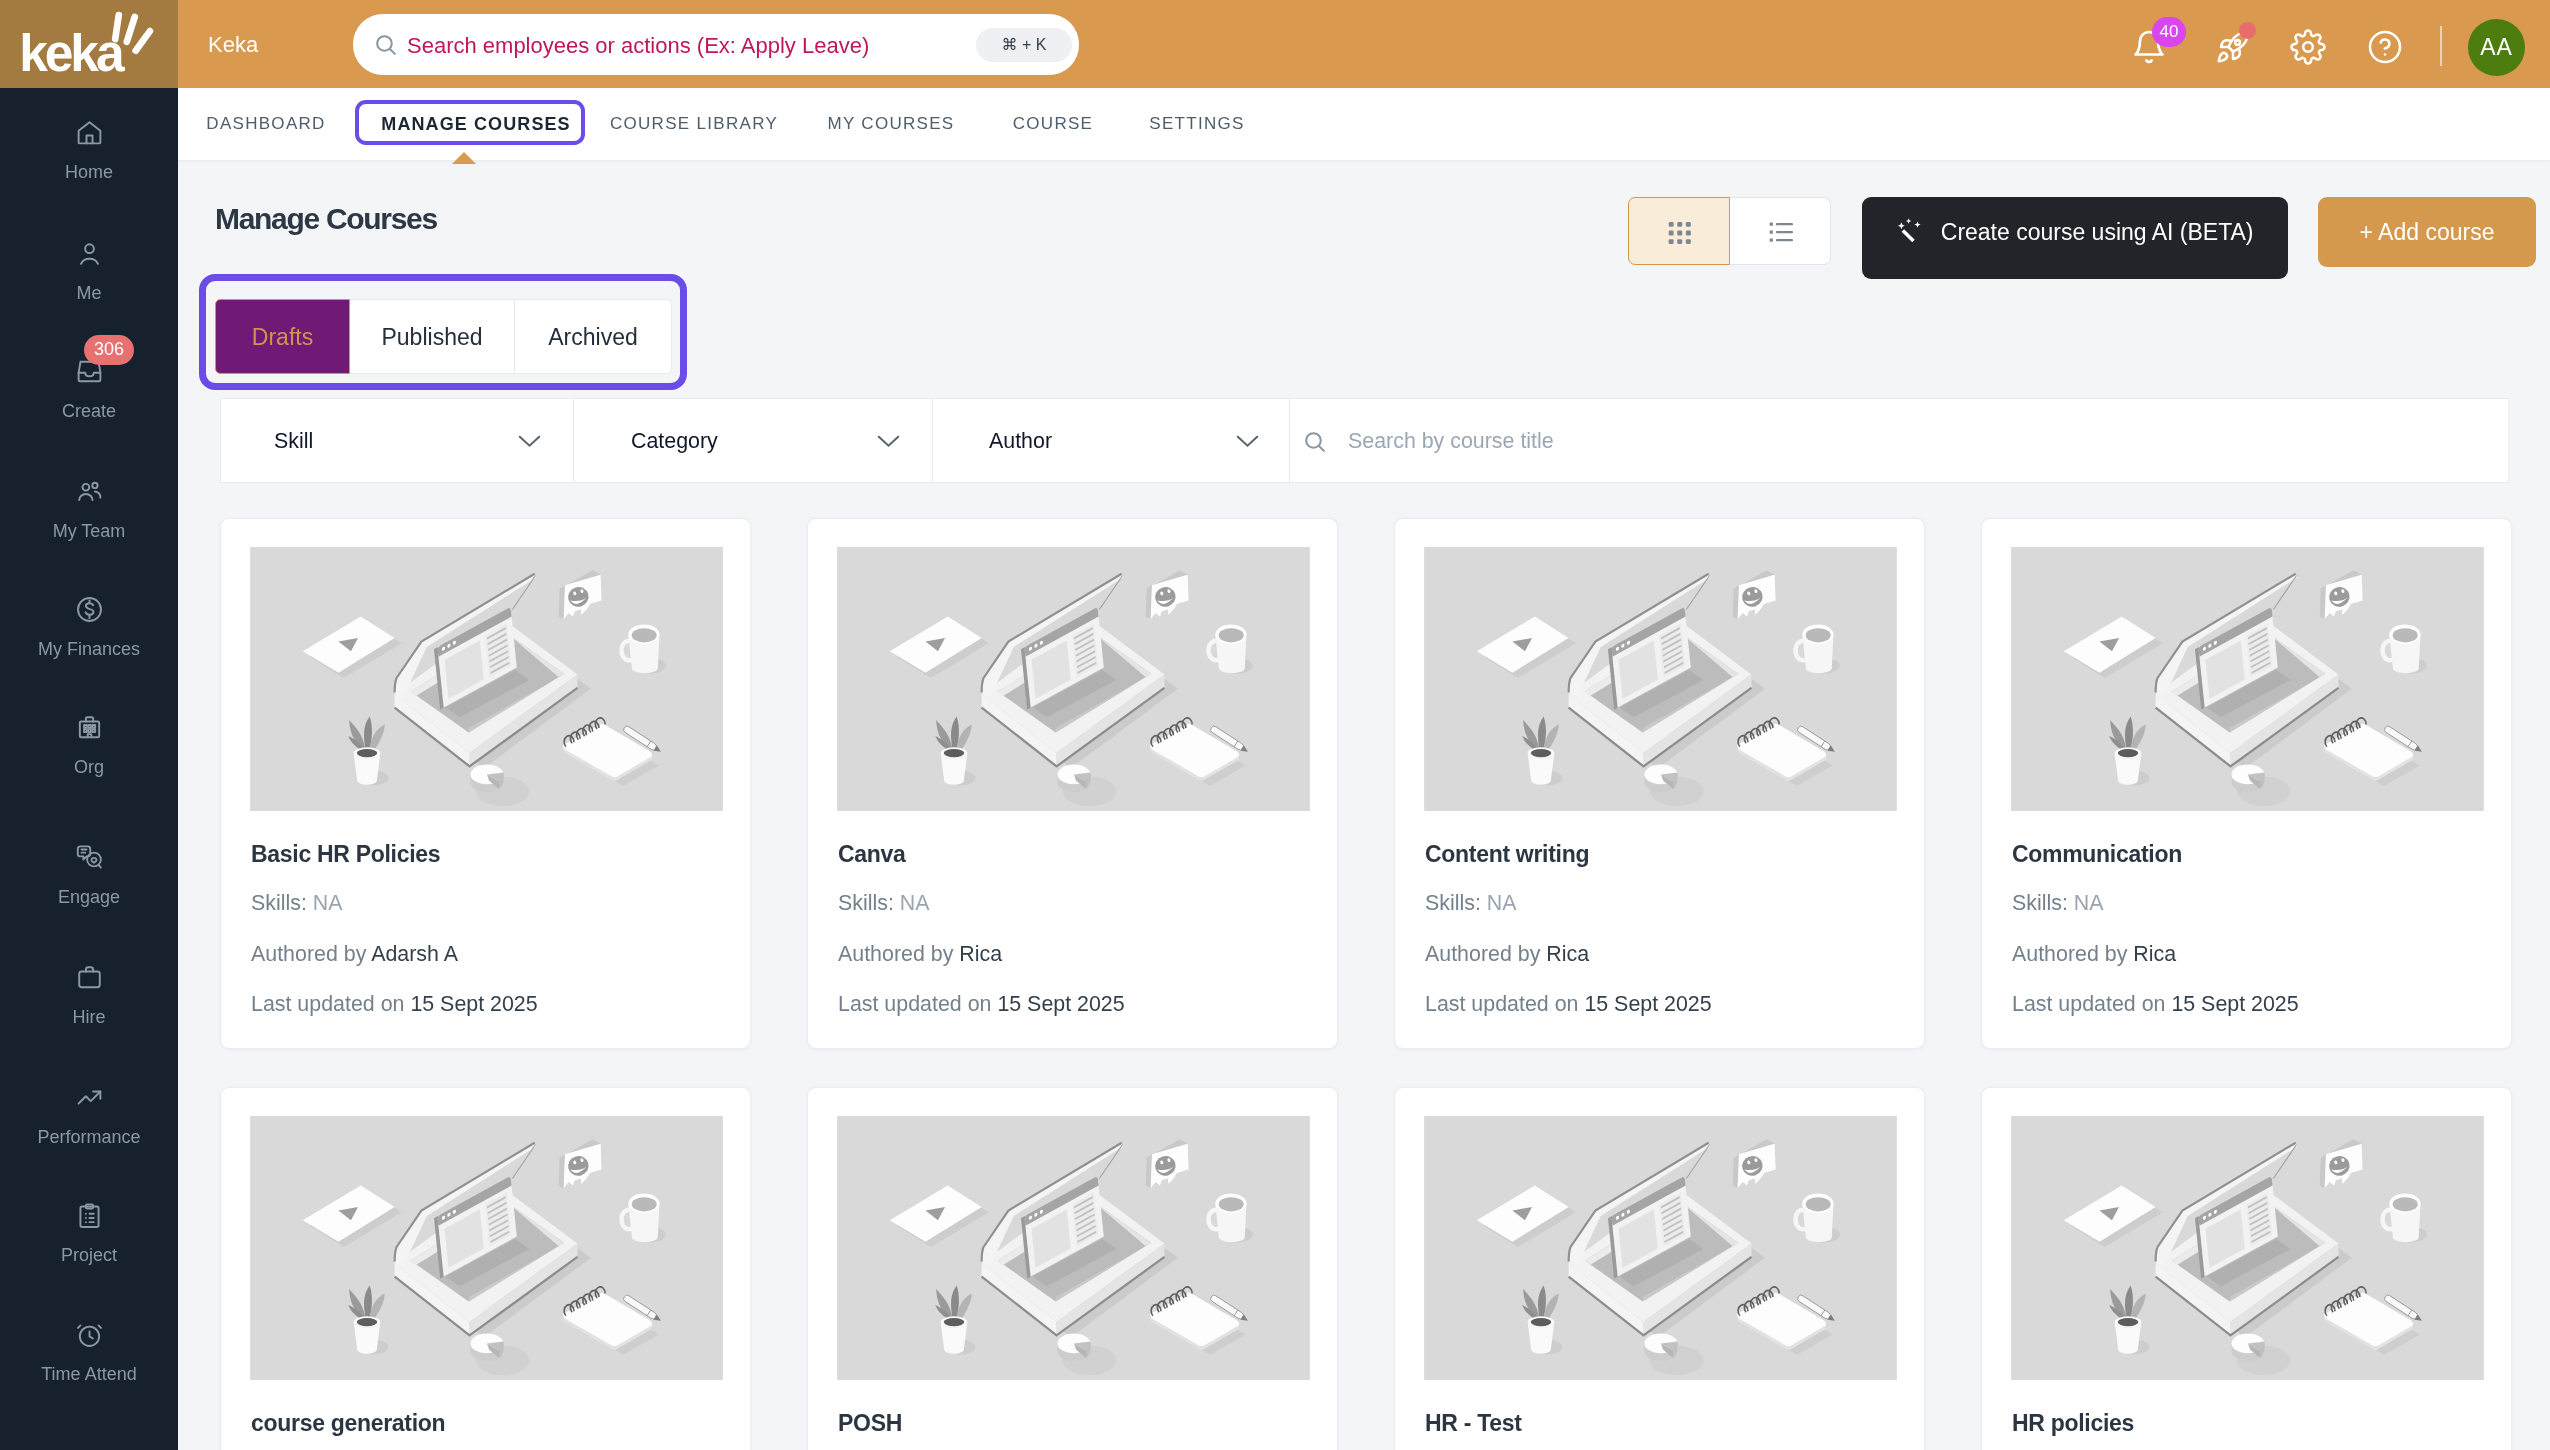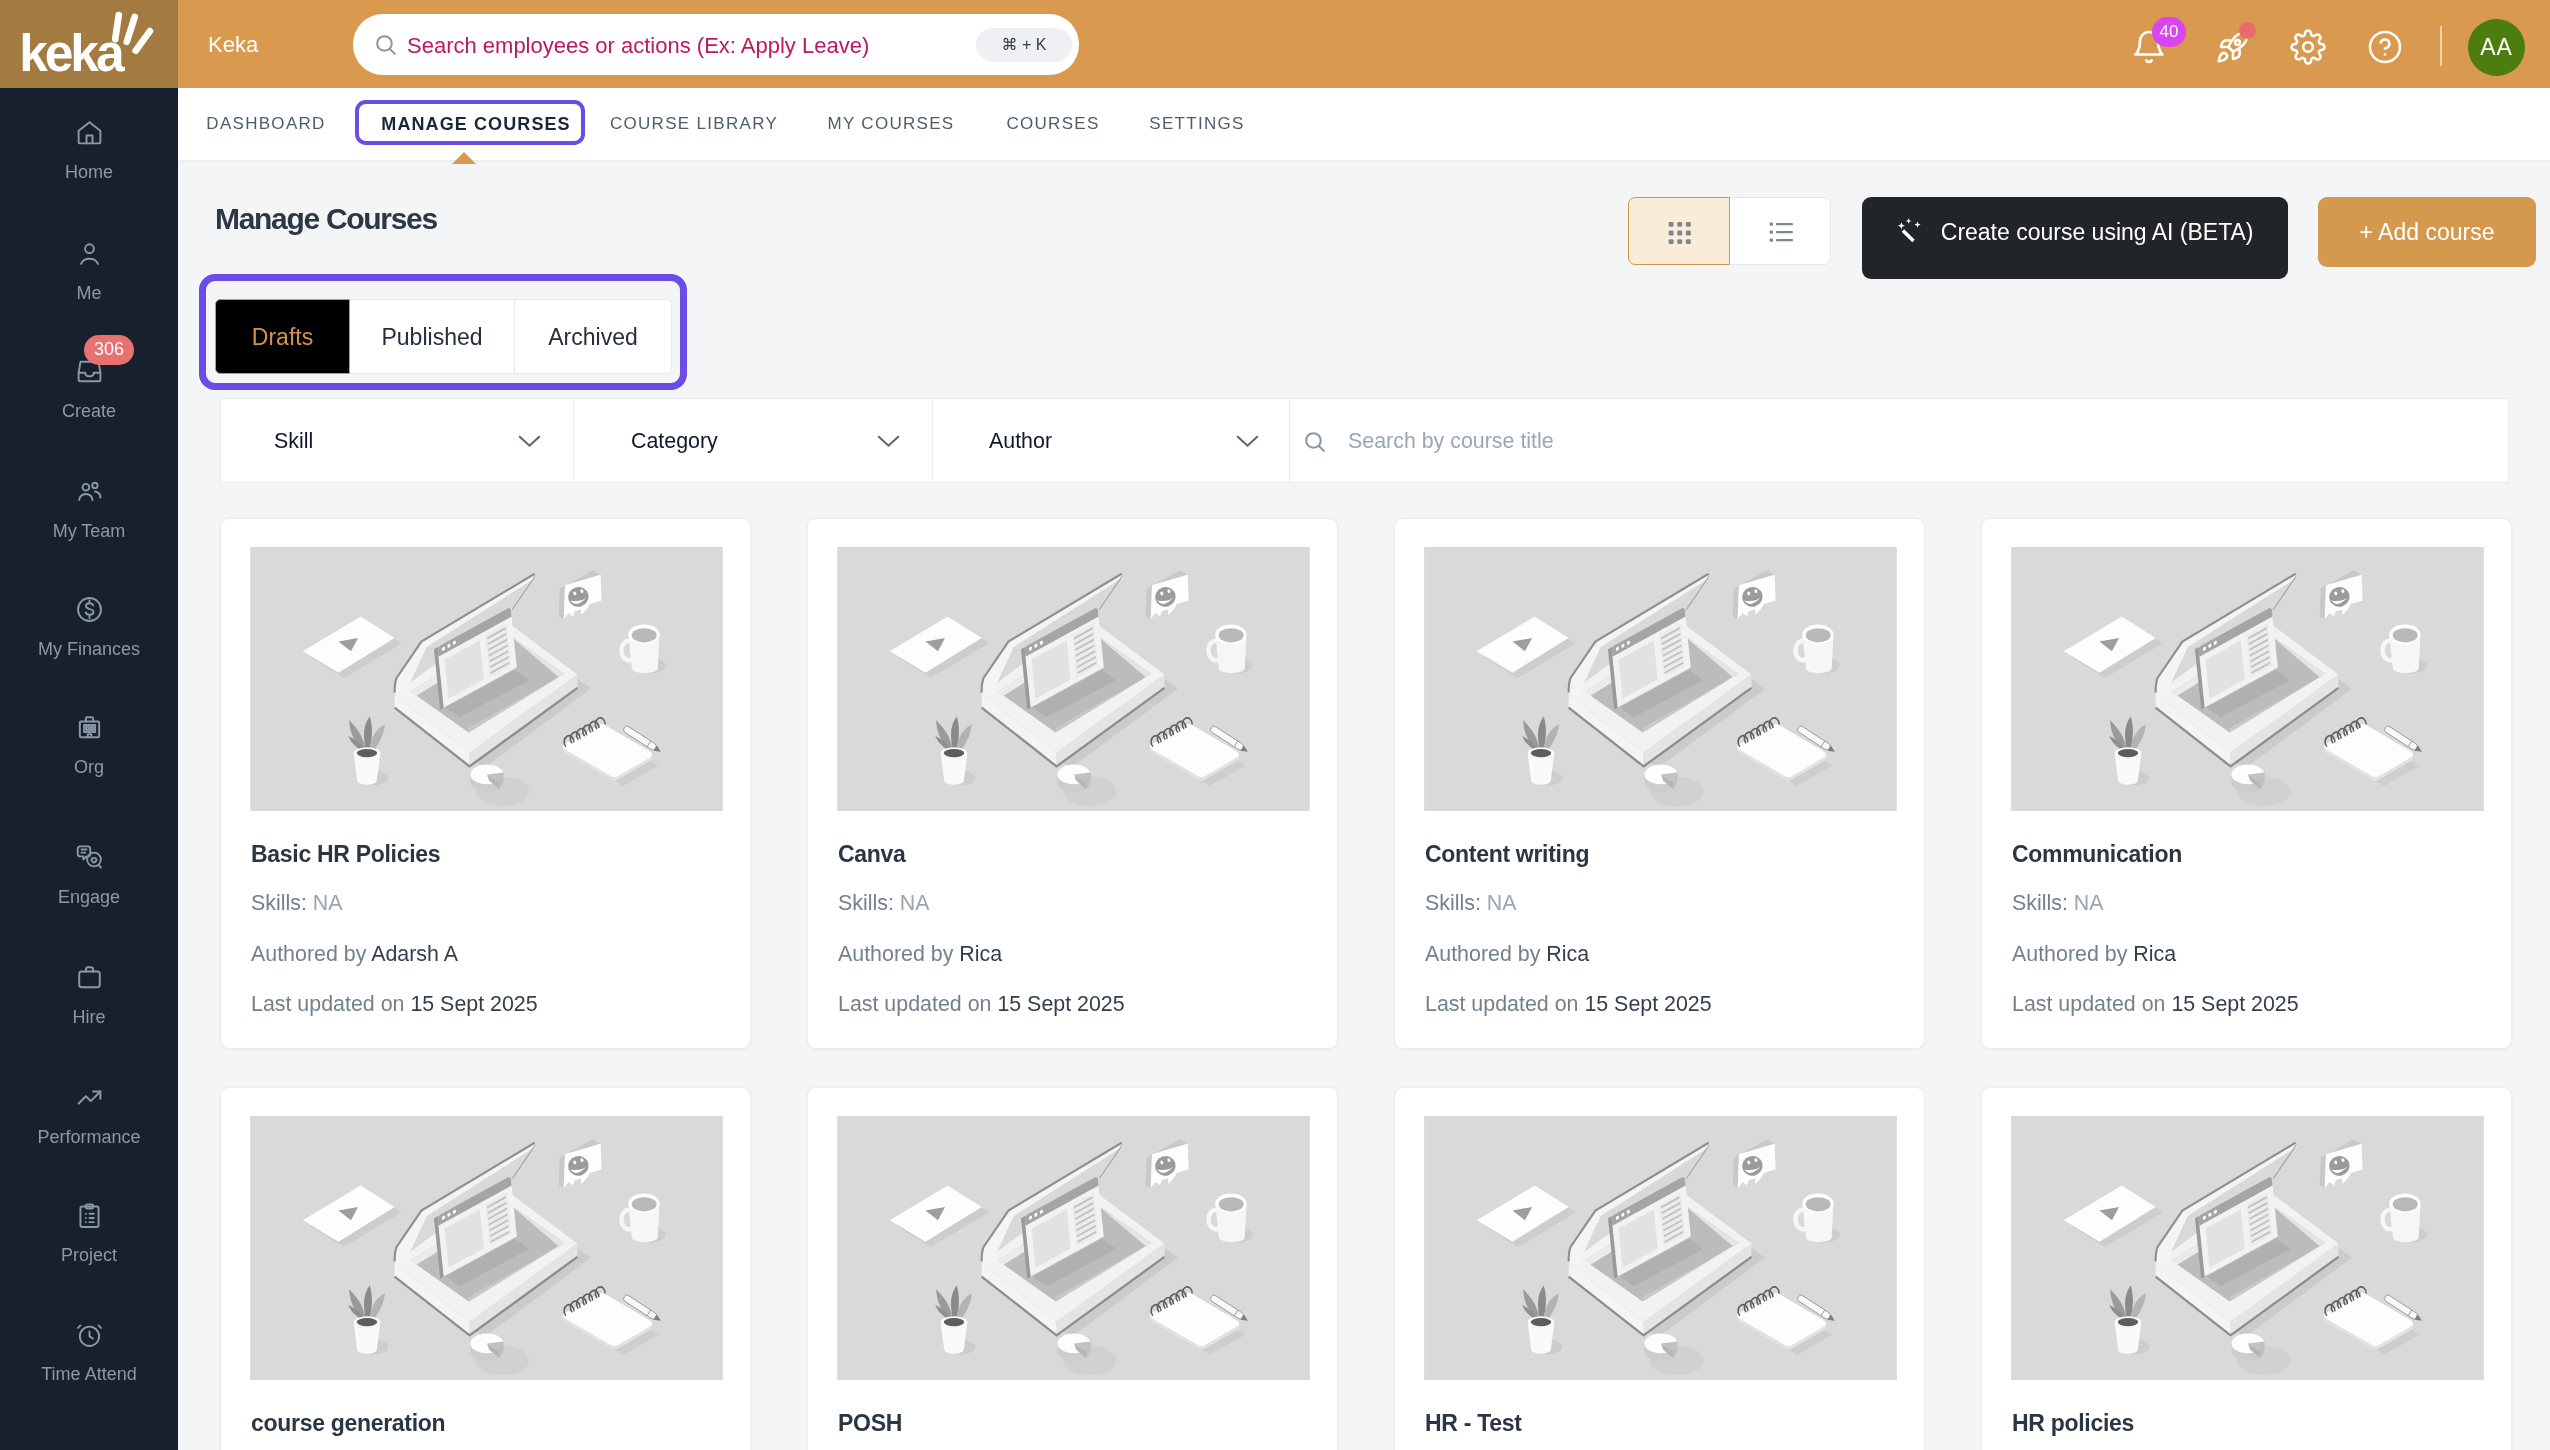--- a/index.html
+++ b/index.html
@@ -37,21 +37,21 @@
   .h1 { position:absolute; left:215px; top:202px; font-size:30px; font-weight:bold; letter-spacing:-1.3px; color:#2d3844; }
   .toggle { position:absolute; left:1628px; top:197px; width:203px; height:68px; }
   .toggle .grid { position:absolute; left:0; top:0; width:102px; height:68px; background:#f9ecd9; border:0.9px solid #d3964d; border-radius:7.1px 0 0 7.1px; }
   .toggle .list { position:absolute; left:102px; top:0; width:101px; height:68px; background:#fff; border:0.9px solid #e2e5e9; border-left:none; border-radius:0 7.1px 7.1px 0; }
   .btn-ai { position:absolute; left:1862px; top:197px; width:426px; height:82px; background:#212529; border-radius:9px; color:#fff; font-size:23px; text-align:center; line-height:70px; }
   .btn-add { position:absolute; left:2318px; top:197px; width:218px; height:70px; background:#d5994e; border-radius:9px; color:#fff; font-size:23px; text-align:center; line-height:70px; }
 
   
   .pbox2 { position:absolute; left:199px; top:274px; width:488px; height:116px; border:7.1px solid #6b4ce6; border-radius:16px; }
   .seg { position:absolute; top:299px; height:75px; font-size:23px; text-align:center; line-height:75px; background:#fff; color:#242f3b; }
-  .seg.drafts { left:215px; width:135px; background:#000000; border:0.9px solid #d3964d; border-radius:5.4px 0 0 5.4px; color:#d09350; }
+  .seg.drafts { left:215px; width:135px; background:#701a75; border:0.9px solid #d3964d; border-radius:5.4px 0 0 5.4px; color:#d09350; }
   .seg.published { left:350px; width:165px; border:0.9px solid #e7e9ec; border-left:none; }
   .seg.archived { left:515px; width:157px; border:0.9px solid #e7e9ec; border-left:none; border-radius:0 5.4px 5.4px 0; }
 
   
   .filterbar { position:absolute; left:220px; top:398px; width:2289px; height:85px; background:#fff; border:0.9px solid #e9ebee; }
   .fdiv { position:absolute; top:0; width:0.9px; height:83px; background:#e9ebee; }
   .flabel { position:absolute; top:29.5px; font-size:21.4px; color:#0f172a;margin-left:27px; }
   .fph { position:absolute; top:29.5px; font-size:21.4px; color:#9aa7b5; }
   .chev { position:absolute; top:36px; width:23px; height:12.5px; }
 
@@ -214,21 +214,21 @@
     </svg>
   <div class="lbl">Time Attend</div>
 </div>
 <div class="badge306">306</div>
 
 <div class="tabrow"></div>
 <div class="tab" style="left:266px">DASHBOARD</div>
 <div class="tab active" style="left:476px">MANAGE COURSES</div>
 <div class="tab" style="left:694px">COURSE LIBRARY</div>
 <div class="tab" style="left:891px">MY COURSES</div>
-<div class="tab" style="left:1053px">COURSES</div>
+<div class="tab" style="left:1053px">COURSE</div>
 <div class="tab" style="left:1197px">SETTINGS</div>
 <div class="pbox1"></div>
 <div class="tri"></div>
 
 <div class="h1">Manage Courses</div>
 <div class="toggle">
   <div class="grid"></div>
   <div class="list"></div>
   <svg style="position:absolute;left:37px;top:19.7px" width="29.5" height="29.5" viewBox="0 0 24 24" fill="#7d8791">
       <g>

